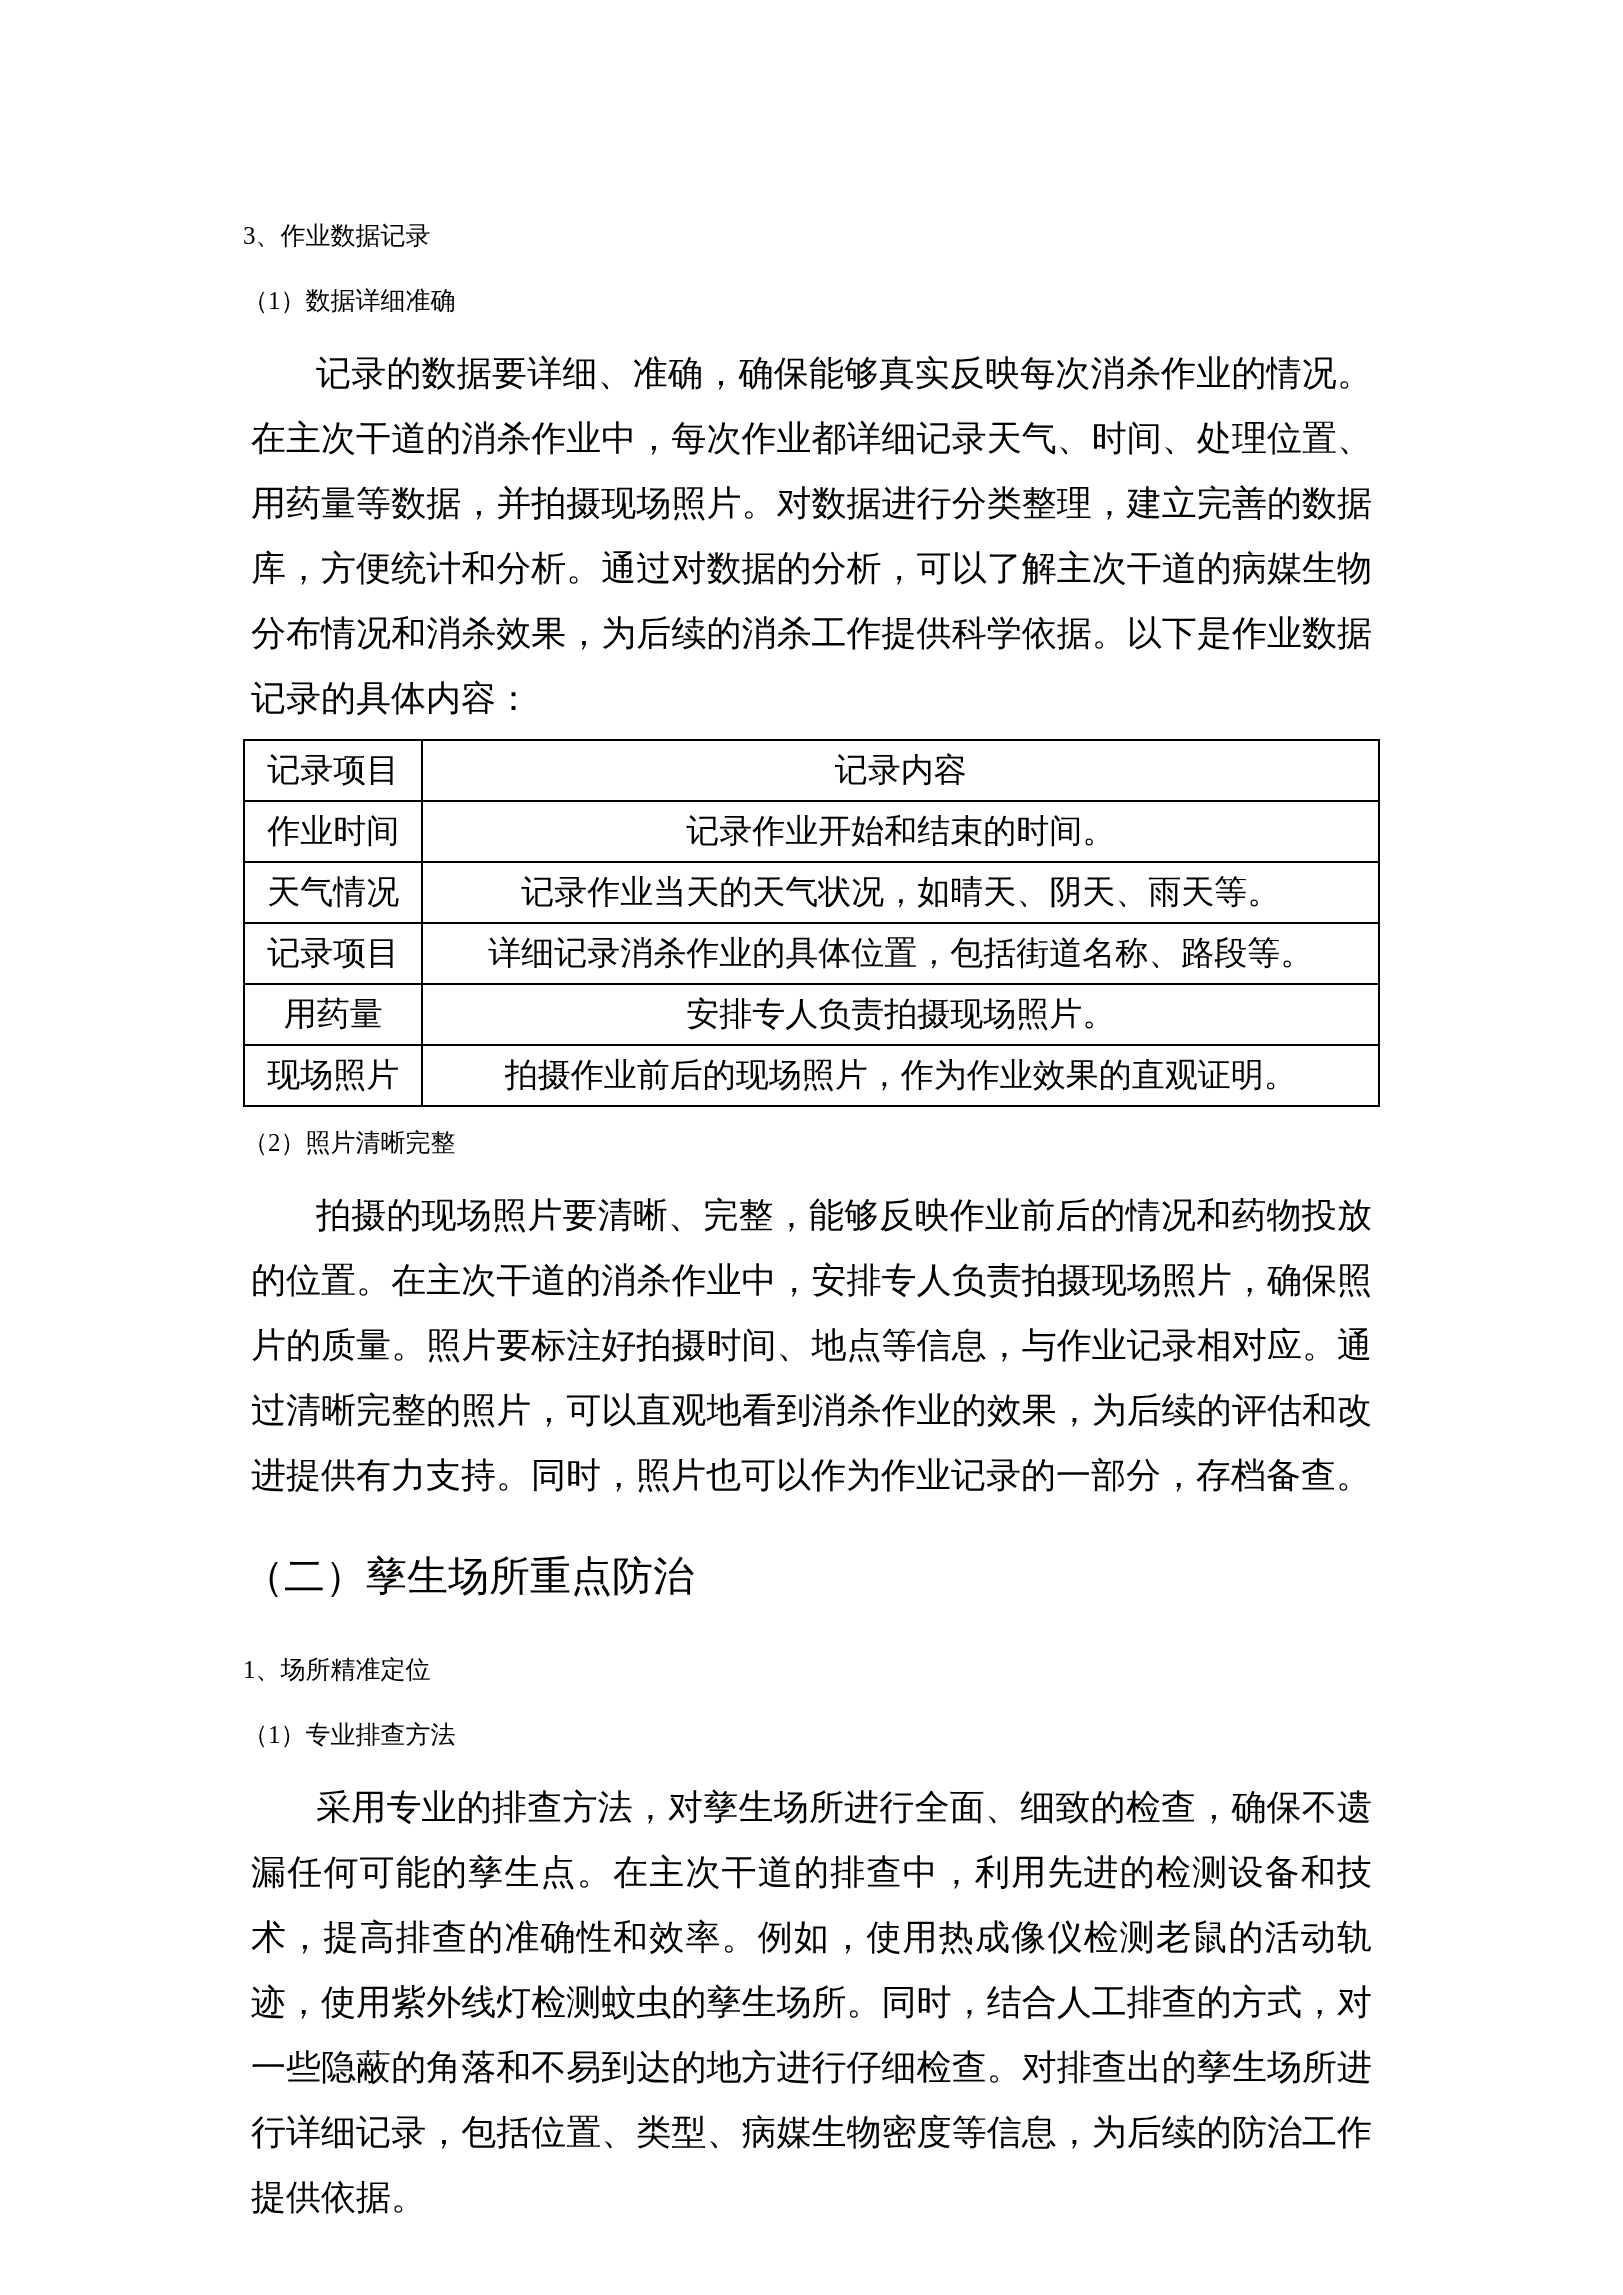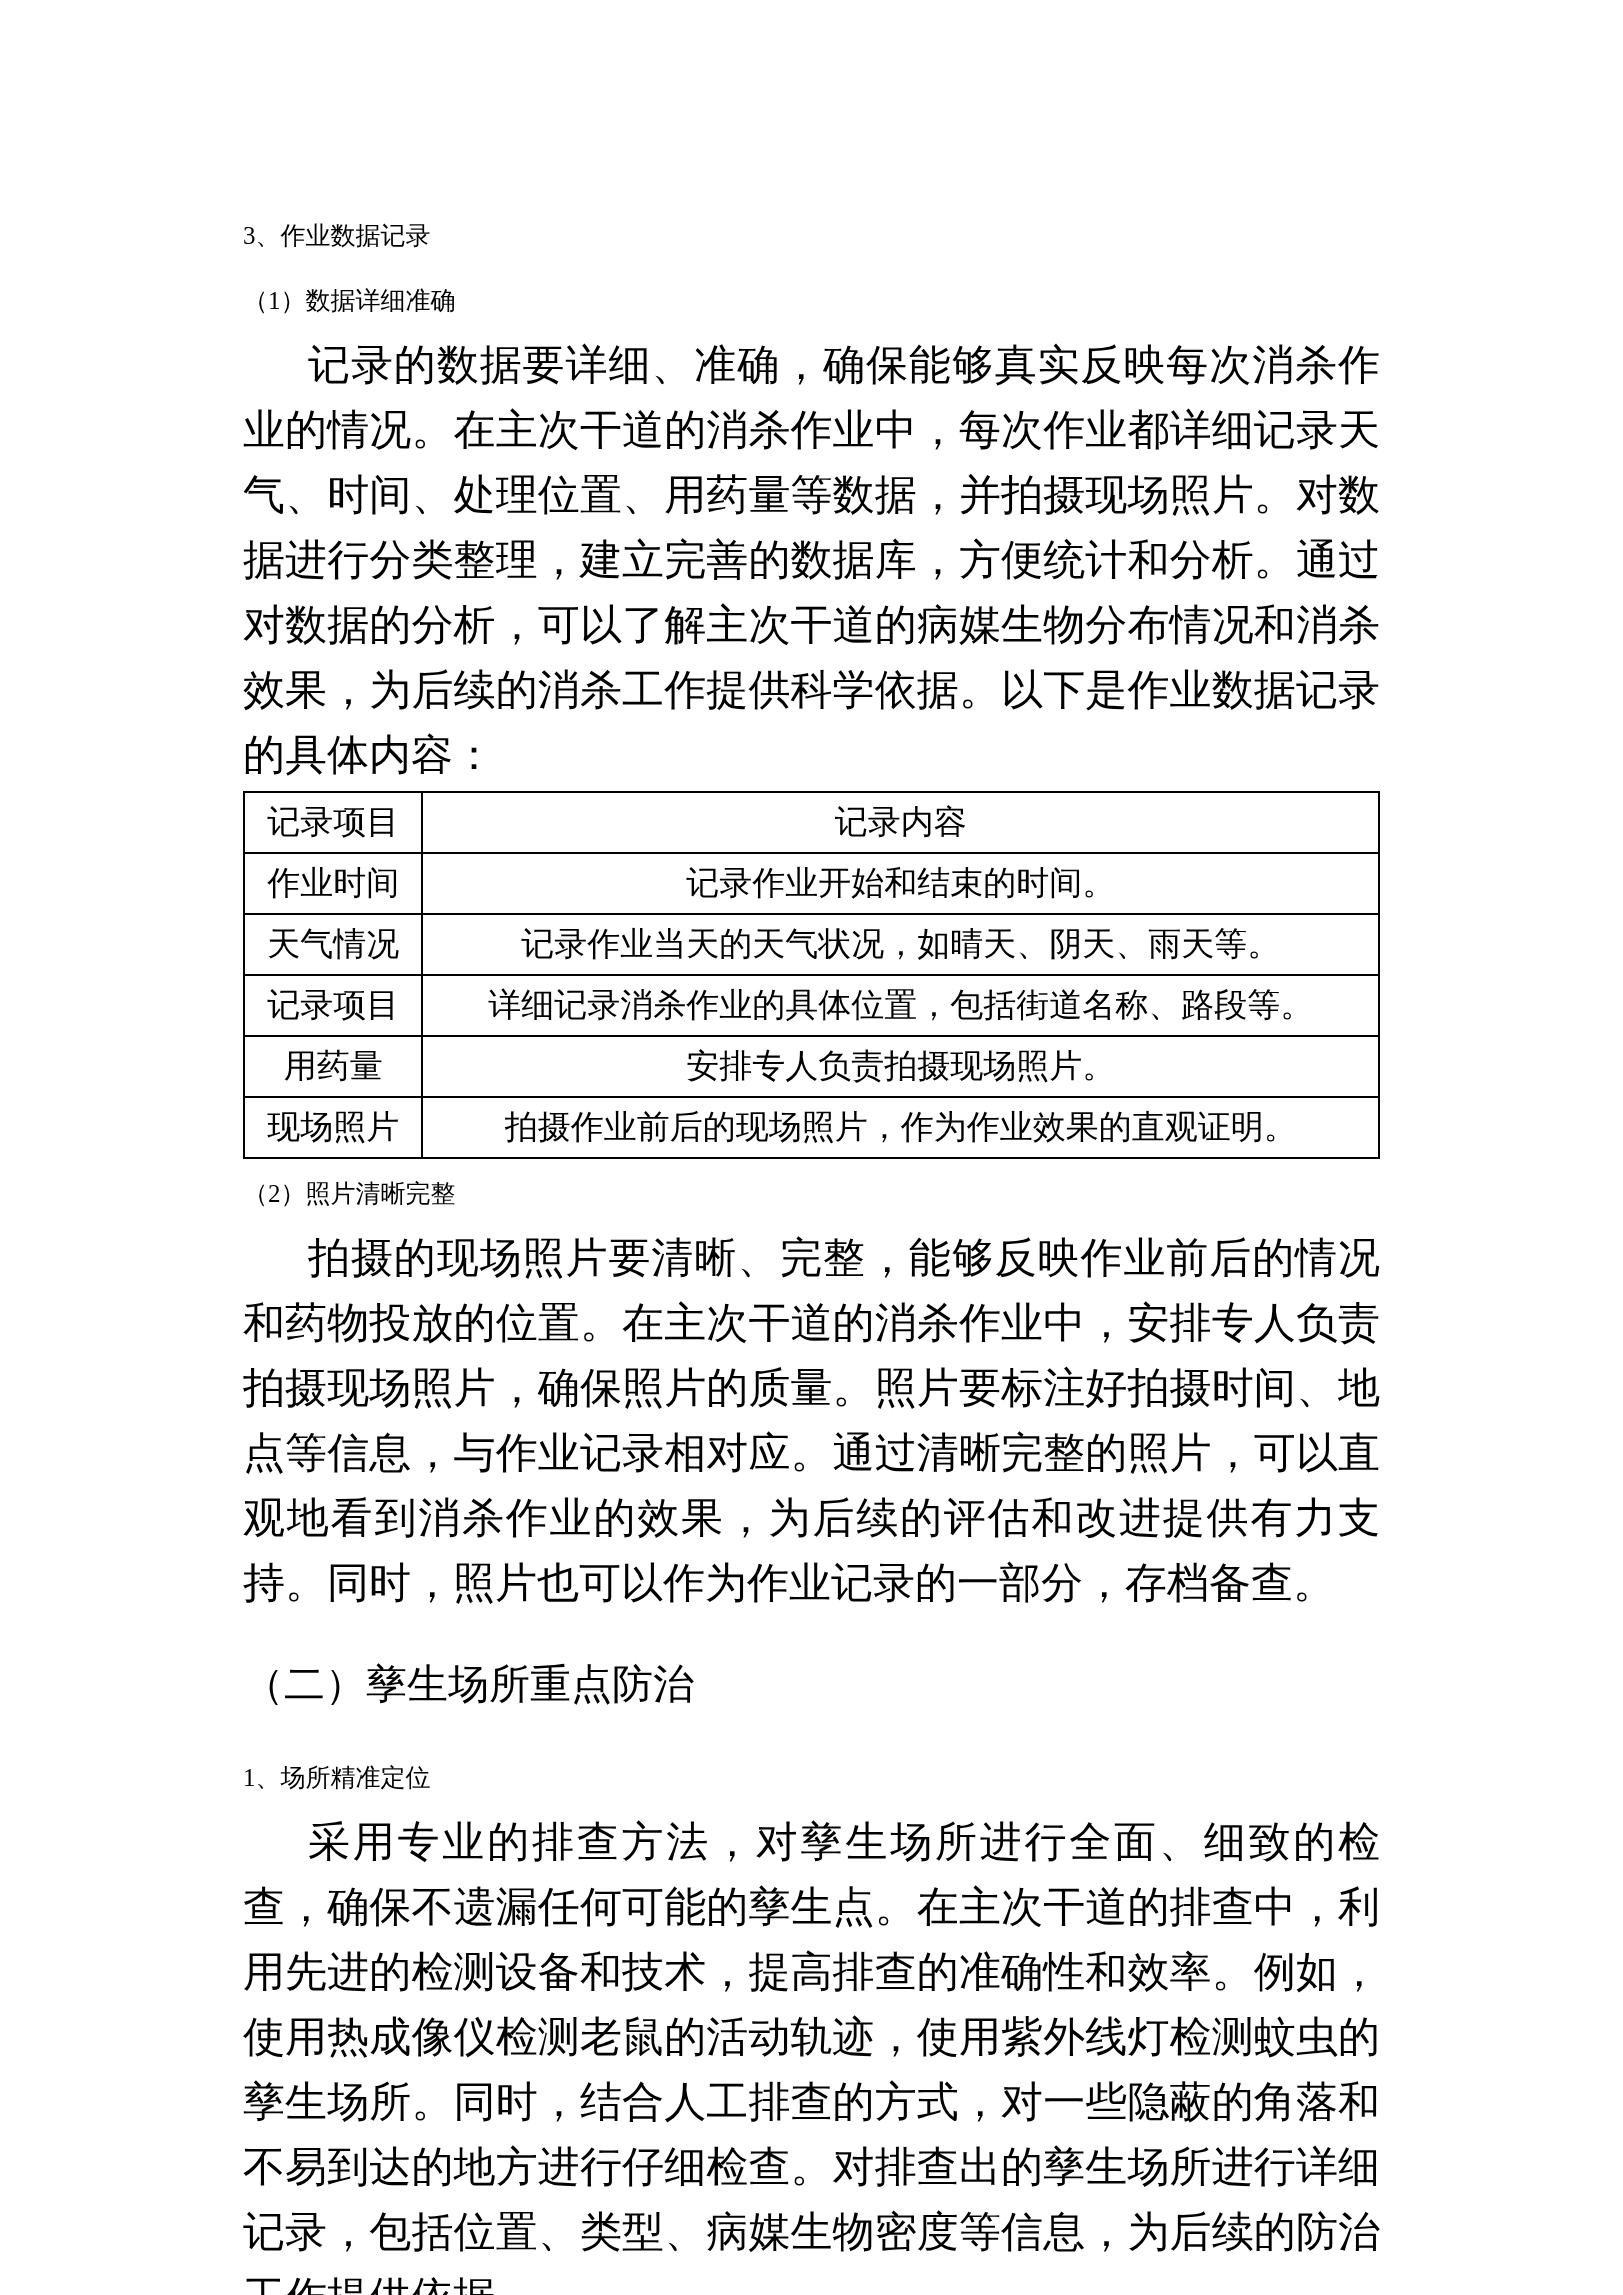--- a/index.html
+++ b/index.html
@@ -18,23 +18,23 @@
     color: #000000;
     overflow: hidden;
   }
   .h-num {
     font-size: 25px;
     line-height: 65px;
     font-weight: normal;
     margin: 0;
   }
   .para {
-    font-size: 42px;
+    font-size: 35px;
     line-height: 65px;
-    margin: 0;
+    margin: 8px;
     text-indent: 65px;
     text-align: justify;
   }
   .h-section {
     font-size: 41px;
     line-height: 85px;
     font-weight: normal;
     margin: 26px 0 18.3px 0;
   }
   table.record-table {
@@ -98,18 +98,19 @@
   </table>
 
   <div class="h-num">（2）照片清晰完整</div>
 
   <p class="para">拍摄的现场照片要清晰、完整，能够反映作业前后的情况和药物投放的位置。在主次干道的消杀作业中，安排专人负责拍摄现场照片，确保照片的质量。照片要标注好拍摄时间、地点等信息，与作业记录相对应。通过清晰完整的照片，可以直观地看到消杀作业的效果，为后续的评估和改进提供有力支持。同时，照片也可以作为作业记录的一部分，存档备查。</p>
 
   <div class="h-section">（二）孳生场所重点防治</div>
 
   <div class="h-num">1、场所精准定位</div>
 
+  <div class="h-num">（1）专业排查方法</div>
 
   <p class="para">采用专业的排查方法，对孳生场所进行全面、细致的检查，确保不遗漏任何可能的孳生点。在主次干道的排查中，利用先进的检测设备和技术，提高排查的准确性和效率。例如，使用热成像仪检测老鼠的活动轨迹，使用紫外线灯检测蚊虫的孳生场所。同时，结合人工排查的方式，对一些隐蔽的角落和不易到达的地方进行仔细检查。对排查出的孳生场所进行详细记录，包括位置、类型、病媒生物密度等信息，为后续的防治工作提供依据。</p>
 
 
 </div>
 
 
 </body></html>

